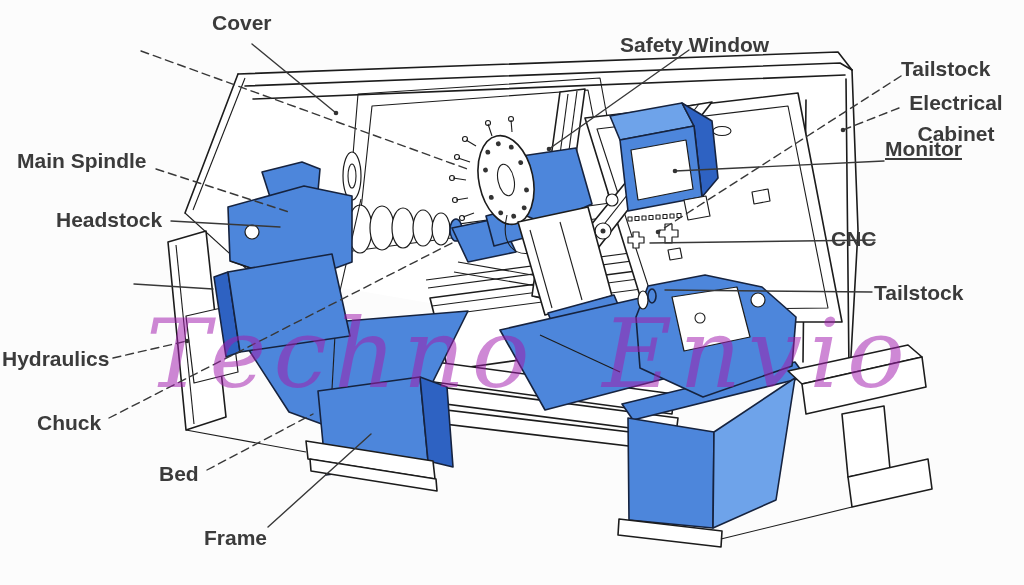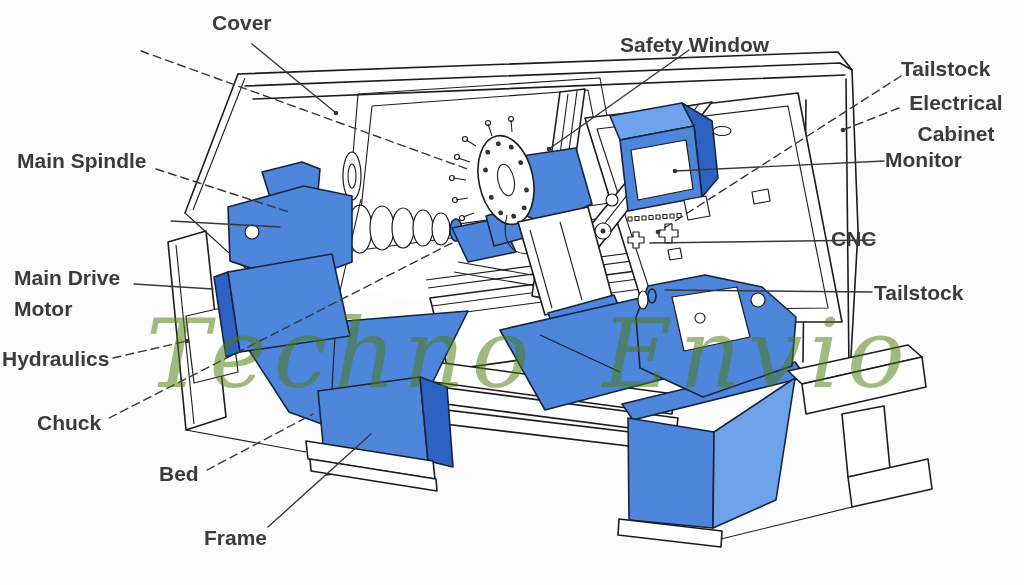--- a/index.html
+++ b/index.html
@@ -7,32 +7,32 @@
          font-family:"Liberation Sans",sans-serif;}
   #machine-svg{position:absolute;left:0;top:0;z-index:1;}
   .lbl{position:absolute;z-index:10;color:#3b3b3b;font-size:21px;font-weight:600;
        line-height:31px;white-space:nowrap;}
   .lbl-tool-turret{left:25px;top:31px;}
   .lbl-cover{left:212px;top:7px;}
   .lbl-safety-window{left:620px;top:17px;margin-top:12px;}
   .lbl-carriage{left:901px;top:53px;}
   .lbl-electrical-cabinet{left:900px;top:87px;width:112px;text-align:center;}
   .lbl-main-spindle{left:17px;top:145px;}
-  .lbl-monitor{left:885px;top:144px;}
+  .lbl-monitor{left:885px;top:133px;text-decoration:underline;}
   .lbl-headstock{left:56px;top:204px;}
   .lbl-cnc{left:831px;top:223px;}
   .lbl-main-drive-motor{left:14px;top:262px;}
   .lbl-tailstock{left:874px;top:277px;}
   .lbl-hydraulics{left:2px;top:343px;}
   .lbl-chuck{left:37px;top:407px;}
   .lbl-bed{left:159px;top:458px;}
   .lbl-frame{left:204px;top:522px;}
   #watermark{position:absolute;left:146px;top:298px;z-index:5;
        font-family:"DejaVu Serif",serif;font-style:italic;font-size:96px;
-       color:#4d7c0f;opacity:0.52;letter-spacing:7px;word-spacing:28px;white-space:nowrap;}
+       color:#a21caf;opacity:0.52;letter-spacing:7px;word-spacing:28px;white-space:nowrap;}
   
   .ln{stroke:#1c1c1c;stroke-width:1.6;fill:none;stroke-linejoin:round;stroke-linecap:round;}
   .lnthin{stroke:#1c1c1c;stroke-width:1.1;fill:none;stroke-linejoin:round;}
   .wh{fill:#ffffff;stroke:#1c1c1c;stroke-width:1.6;stroke-linejoin:round;}
   .whthin{fill:#ffffff;stroke:#1c1c1c;stroke-width:1.2;stroke-linejoin:round;}
   .bl{fill:#4d86db;stroke:#16233f;stroke-width:1.6;stroke-linejoin:round;}
   .bll{fill:#6ea3ea;stroke:#16233f;stroke-width:1.6;stroke-linejoin:round;}
   .bld{fill:#2e62c2;stroke:#16233f;stroke-width:1.6;stroke-linejoin:round;}
   .leader{stroke:#383838;stroke-width:1.4;fill:none;stroke-linecap:round;}
   .leader.dash{stroke-dasharray:8 5;}
@@ -281,24 +281,21 @@
 
 <div class="lbl lbl-cover">Cover</div>
 <div class="lbl lbl-safety-window">Safety Window</div>
 <div class="lbl lbl-carriage">Tailstock</div>
 <div class="lbl lbl-electrical-cabinet">
   <span>Electrical</span><br>
   <span>Cabinet</span>
 </div>
 <div class="lbl lbl-main-spindle">Main Spindle</div>
 <div class="lbl lbl-monitor">Monitor</div>
+<div class="lbl lbl-headstock">Headstock</div>
 <div class="lbl lbl-cnc">CNC</div>
-<div class="lbl lbl-main-drive-motor">
-  <span>Main Drive</span><br>
-  <span>Motor</span>
-</div>
 <div class="lbl lbl-hydraulics">Hydraulics</div>
 <div class="lbl lbl-tailstock">Tailstock</div>
 <div class="lbl lbl-chuck">Chuck</div>
 <div class="lbl lbl-bed">Bed</div>
 <div class="lbl lbl-frame">Frame</div>
 
 </div>
 
 </body></html>

